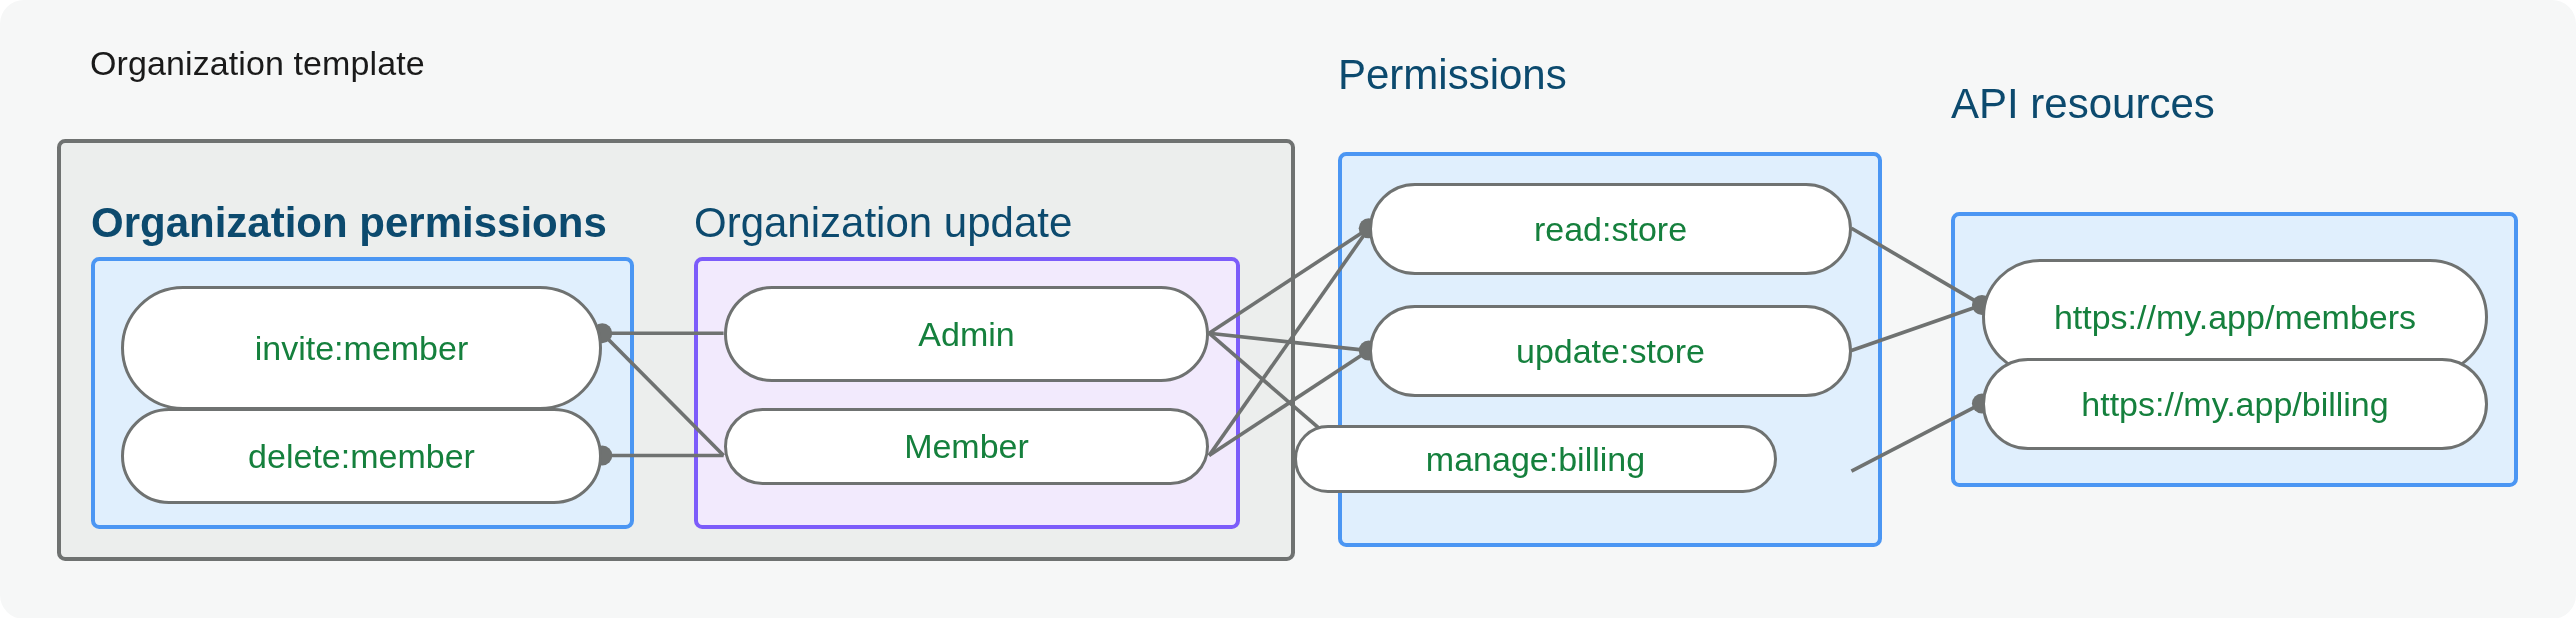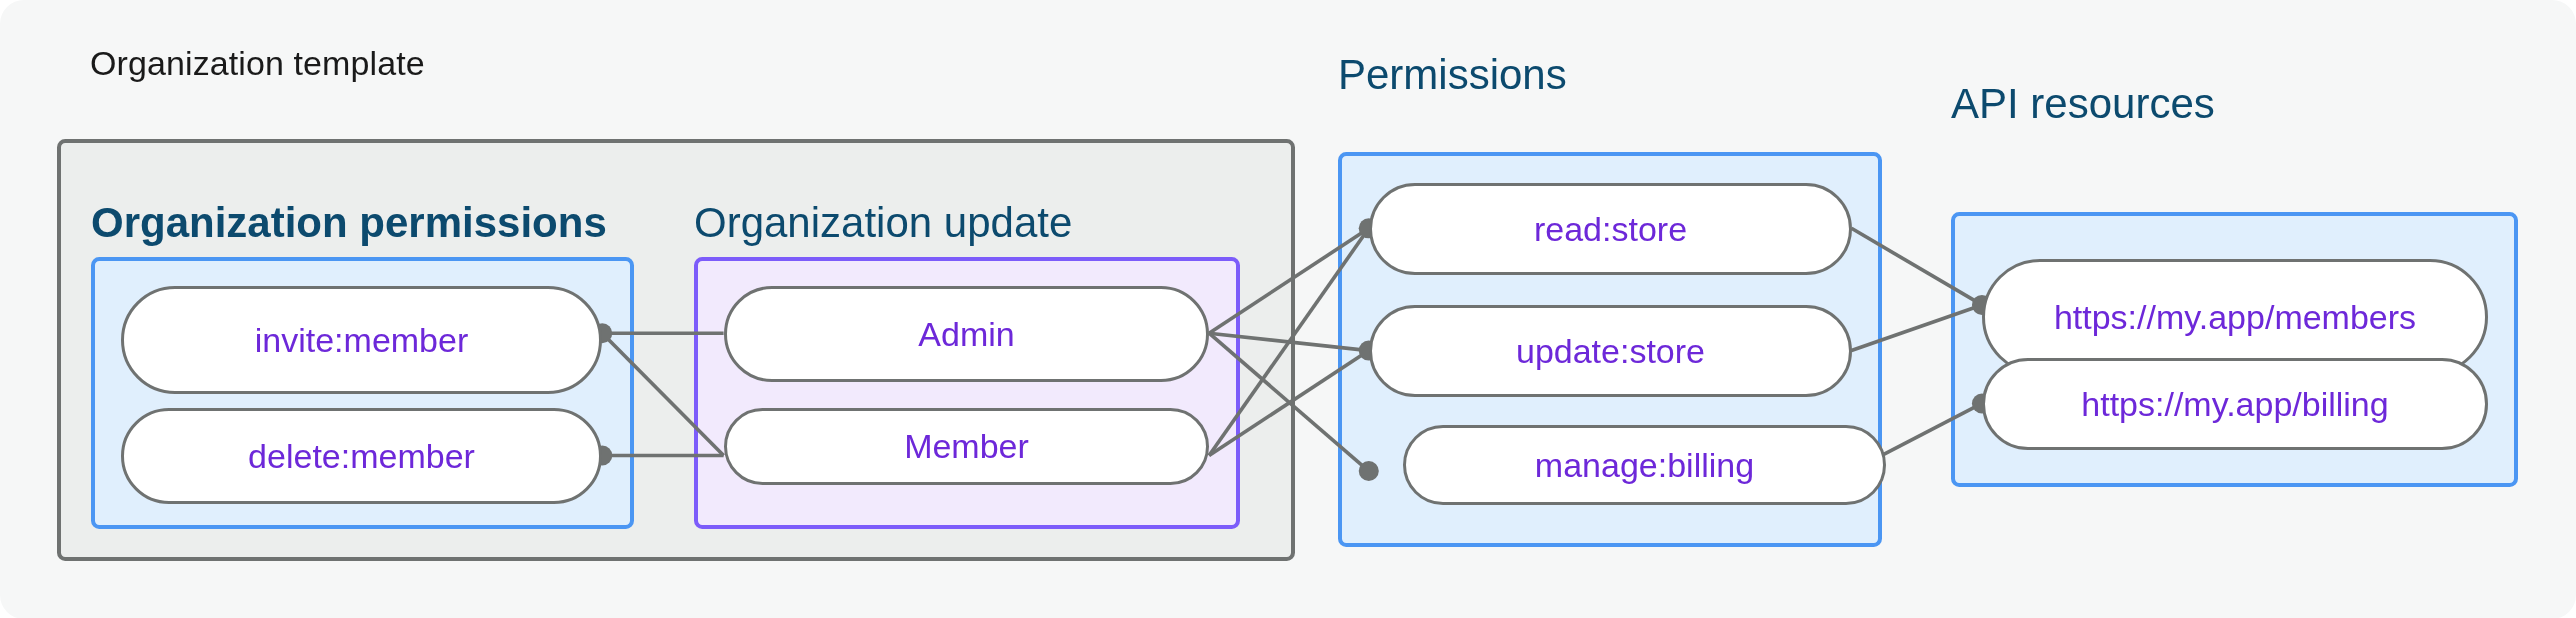--- a/index.html
+++ b/index.html
@@ -58,21 +58,21 @@
   
   .pill {
     position: absolute;
     box-sizing: border-box;
     background: #ffffff;
     border: 3.7px solid #6f7271;
     border-radius: 912px;
     display: flex;
     align-items: center;
     justify-content: center;
-    color: #6d28d9;
+    color: #15803d;
     font-size: 34px;
     white-space: nowrap;
   }
   
   #edges {
     position: absolute;
     left: 0; top: 0;
     width: 2576px;
     height: 619px;
     pointer-events: none;
@@ -113,39 +113,39 @@
       <circle cx="660" cy="365" r="11"></circle>
       <circle cx="660" cy="499" r="11"></circle>
       <circle cx="1500" cy="250" r="11"></circle>
       <circle cx="1500" cy="384" r="11"></circle>
       <circle cx="1500" cy="516" r="11"></circle>
       <circle cx="2172" cy="334" r="11"></circle>
       <circle cx="2172" cy="442" r="11"></circle>
     </svg>
 
   <div id="nodes-layer">
-      <div class="pill" style="left: 121px; top: 286px; width: 481px; height: 108px;">
+      <div class="pill" style="left: 121px; top: 286px; width: 481px; height: 124px;">
         <span>invite:member</span>
       </div>
       <div class="pill" style="left: 121px; top: 408px; width: 481px; height: 96px;">
         <span>delete:member</span>
       </div>
       <div class="pill" style="left: 724px; top: 286px; width: 485px; height: 96px;">
         <span>Admin</span>
       </div>
       <div class="pill" style="left: 724px; top: 408px; width: 485px; height: 77px;">
         <span>Member</span>
       </div>
       <div class="pill" style="left: 1369px; top: 183px; width: 483px; height: 92px;">
         <span>read:store</span>
       </div>
       <div class="pill" style="left: 1369px; top: 305px; width: 483px; height: 92px; text-align: right;">
         <span>update:store</span>
       </div>
-      <div class="pill" style="left: 1403px; top: 425px; width: 483px; height: 80px;">
+      <div class="pill" style="left: 1294px; top: 425px; width: 483px; height: 68px;">
         <span>manage:billing</span>
       </div>
       <div class="pill" style="left: 1982px; top: 259px; width: 506px; height: 116px;">
         <span>https://my.app/members</span>
       </div>
       <div class="pill" style="left: 1982px; top: 358px; width: 506px; height: 92px; text-align: right;">
         <span>https://my.app/billing</span>
       </div>
     </div>
 

